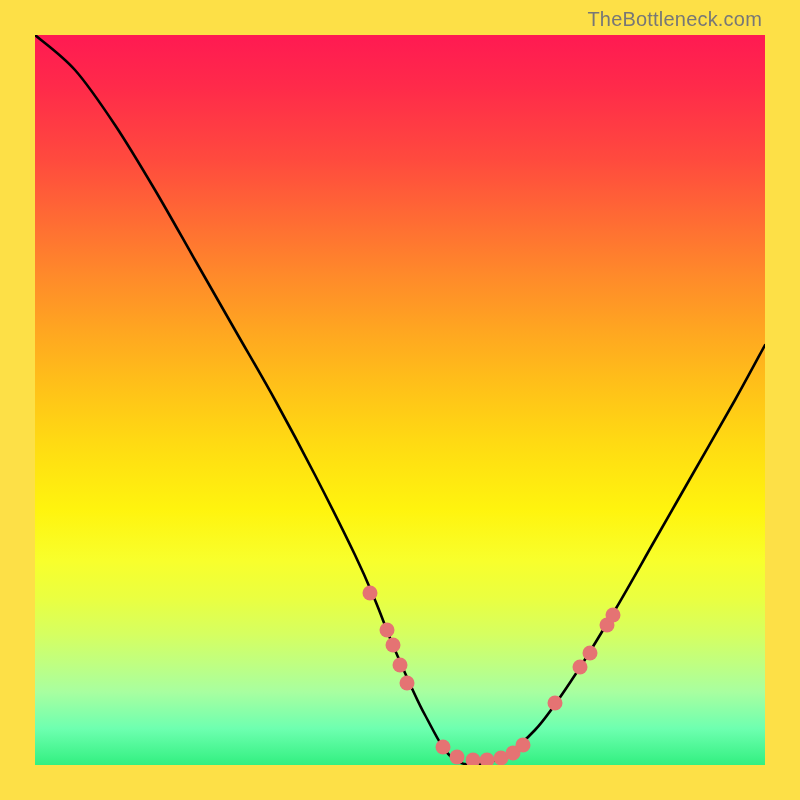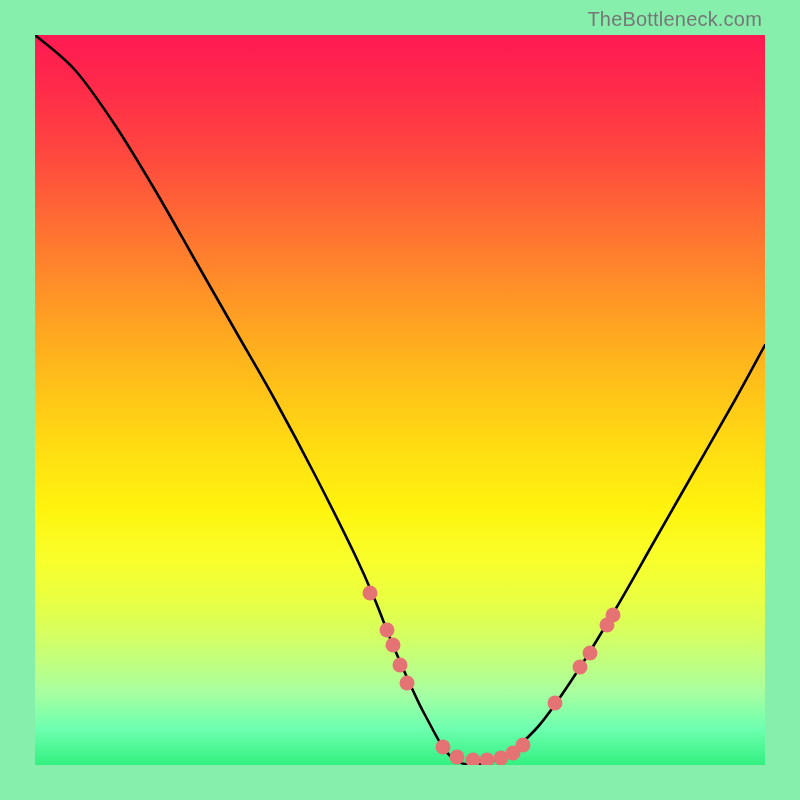--- a/index.html
+++ b/index.html
@@ -10,21 +10,21 @@
     height: 800px;
     overflow: hidden;
     font-family: Arial, Helvetica, sans-serif;
   }
   .frame {
     position: absolute;
     top: 0;
     left: 0;
     width: 800px;
     height: 800px;
-    background: #86efac;
+    background: #fde047;
   }
   .plot-area {
     position: absolute;
     left: 35px;
     top: 35px;
     width: 730px;
     height: 730px;
     overflow: hidden;
   }
   .gradient {

